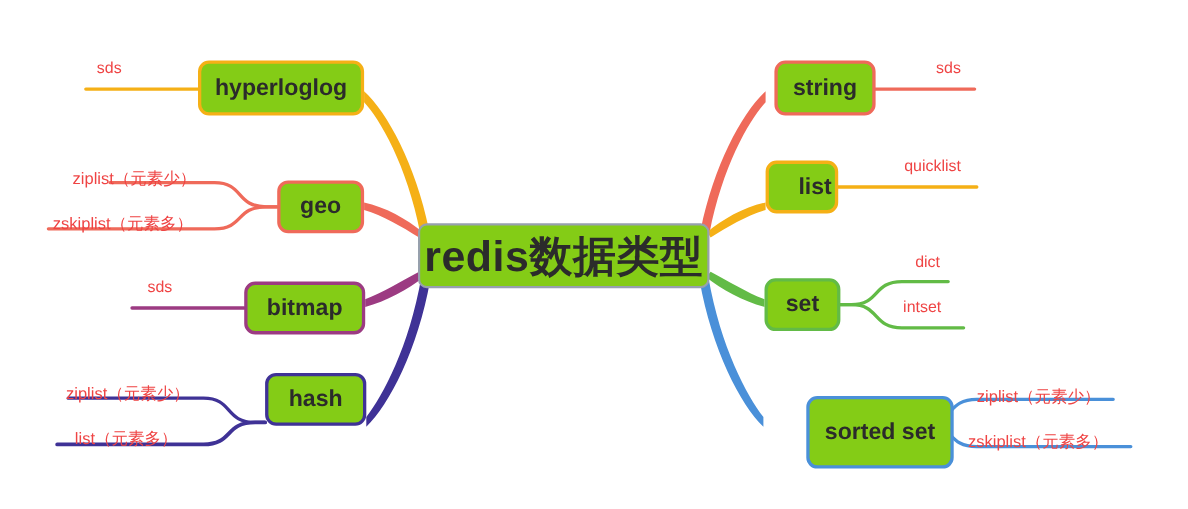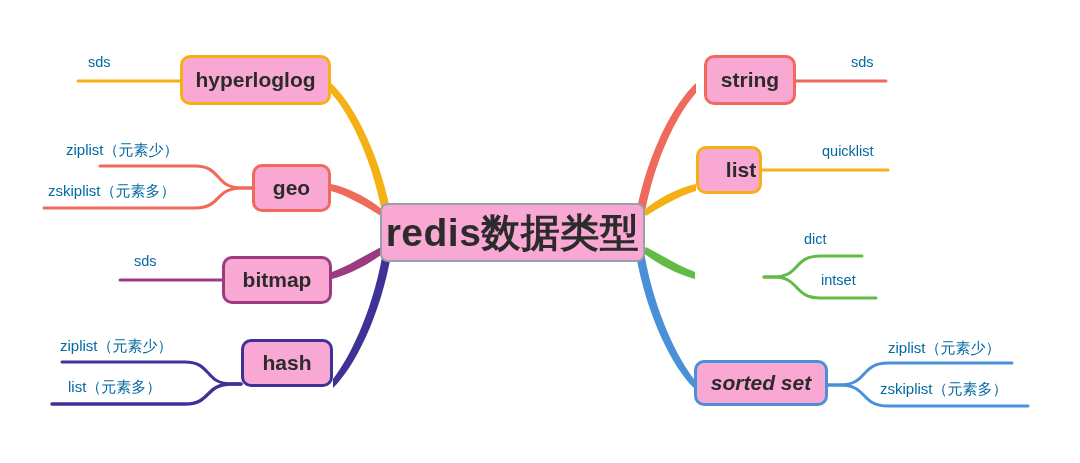--- a/index.html
+++ b/index.html
@@ -19,49 +19,50 @@
     position: absolute;
     left: 0; top: 0;
     width: 1080px; height: 463px;
     pointer-events: none;
   }
   .node {
     position: absolute;
     display: flex;
     align-items: center;
     justify-content: center;
-    background: #f9a8d4;
+    background: #84cc16;
     border-style: solid;
     border-radius: 10px;
     color: #2b2b2b;
     font-weight: bold;
     white-space: nowrap;
     z-index: 5;
   }
   .node.central {
     border-width: 2px;
     border-color: #97a0ad;
     border-radius: 8px;
     font-size: 39px;
     letter-spacing: 0.5px;
   }
   .node.topic {
     border-width: 3px;
     font-size: 21px;
   }
   .leaf-label {
     position: absolute;
-    color: #0369a1;
+    color: #ef4444;
     font-weight: normal;
     font-size: 14.5px;
     white-space: nowrap;
     z-index: 6;
   }
   .leaf-label.cjk {
     font-size: 15px;
+    margin-top: 12px;
   }
 </style>
 </head>
 <body>
 
 <div id="canvas">
 
   <svg id="wires" viewBox="0 0 1080 463" xmlns="http://www.w3.org/2000/svg">
 
     <path d="M 382 212 C 370 150 345 108 331 93 L 331 83 C 352 102 378 150 390 209 Z" fill="#f5b016"></path>
@@ -108,40 +109,41 @@
   <div class="node topic" style="left:222px; top:256px; width:110px; height:48px; border-color:#9c3b82;">bitmap</div>
 
   <div class="node topic" style="left:252px; top:164px; width:79px; height:48px; border-color:#ef6a5a;">geo</div>
 
   <div class="node topic" style="left:241px; top:339px; width:92px; height:48px; border-color:#3f3296;">hash</div>
 
   <div class="node topic" style="left:704px; top:55px; width:92px; height:50px; border-color:#ef6a5a;">string</div>
 
   <div class="node topic" style="left:696px; top:146px; width:66px; height:48px; border-color:#f5b016;padding-left:24px;">list</div>
 
+  <div class="node topic" style="left:695px; top:253px; width:69px; height:48px; border-color:#62bb46;">set</div>
 
-  <div class="node topic" style="left:694px; top:360px; width:134px; height:46px; border-color:#4a90d9;font-style:italic;">sorted set</div>
+  <div class="node topic" style="left:733px; top:360px; width:134px; height:66px; border-color:#4a90d9;">sorted set</div>
 
   <div class="leaf-label" style="left:88px; top:54px;">sds</div>
 
   <div class="leaf-label cjk" style="left:66px; top:141px;">ziplist（元素少）</div>
 
   <div class="leaf-label cjk" style="left:48px; top:182px;">zskiplist（元素多）</div>
 
   <div class="leaf-label" style="left:134px; top:253px;">sds</div>
 
   <div class="leaf-label cjk" style="left:60px; top:337px;">ziplist（元素少）</div>
 
   <div class="leaf-label cjk" style="left:68px; top:378px;">list（元素多）</div>
 
   <div class="leaf-label" style="left:851px; top:54px;">sds</div>
 
   <div class="leaf-label" style="left:822px; top:143px;">quicklist</div>
 
-  <div class="leaf-label" style="left:804px; top:231px;">dict</div>
+  <div class="leaf-label" style="left:832px; top:231px;">dict</div>
 
   <div class="leaf-label" style="left:821px; top:272px;">intset</div>
 
   <div class="leaf-label cjk" style="left:888px; top:339px;">ziplist（元素少）</div>
 
   <div class="leaf-label cjk" style="left:880px; top:380px;">zskiplist（元素多）</div>
 
 </div>
 
 </body></html>

